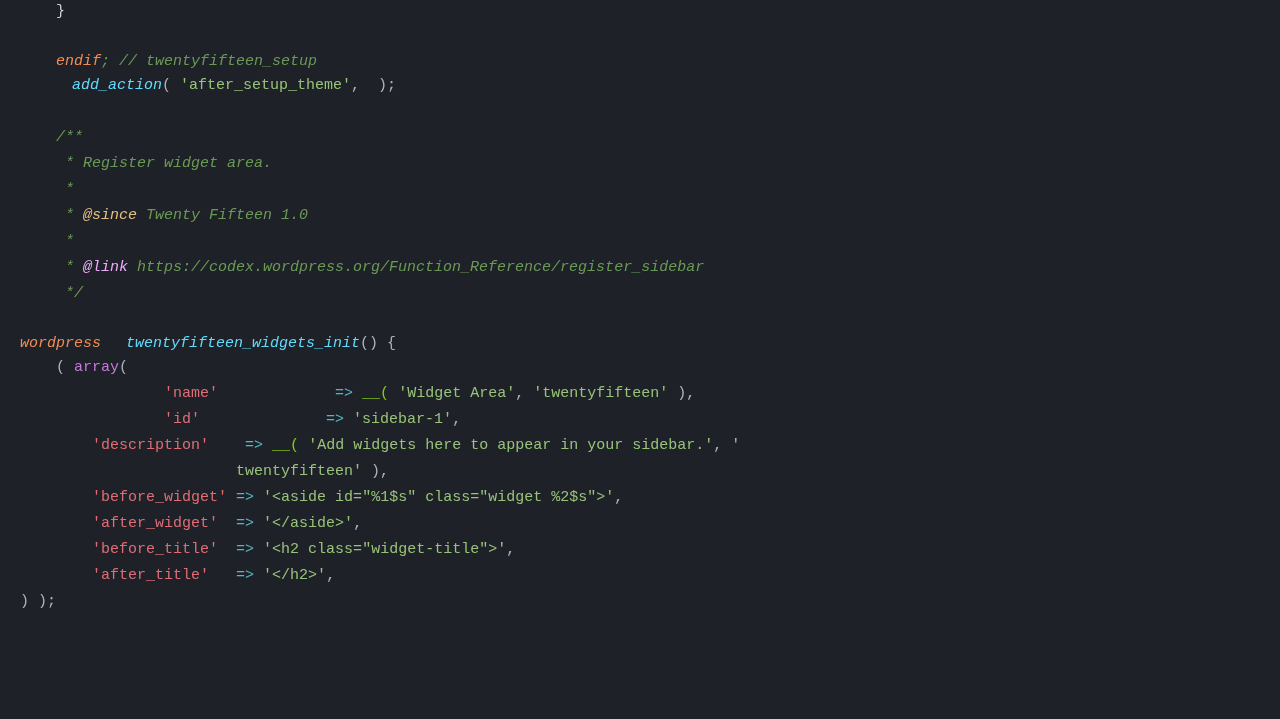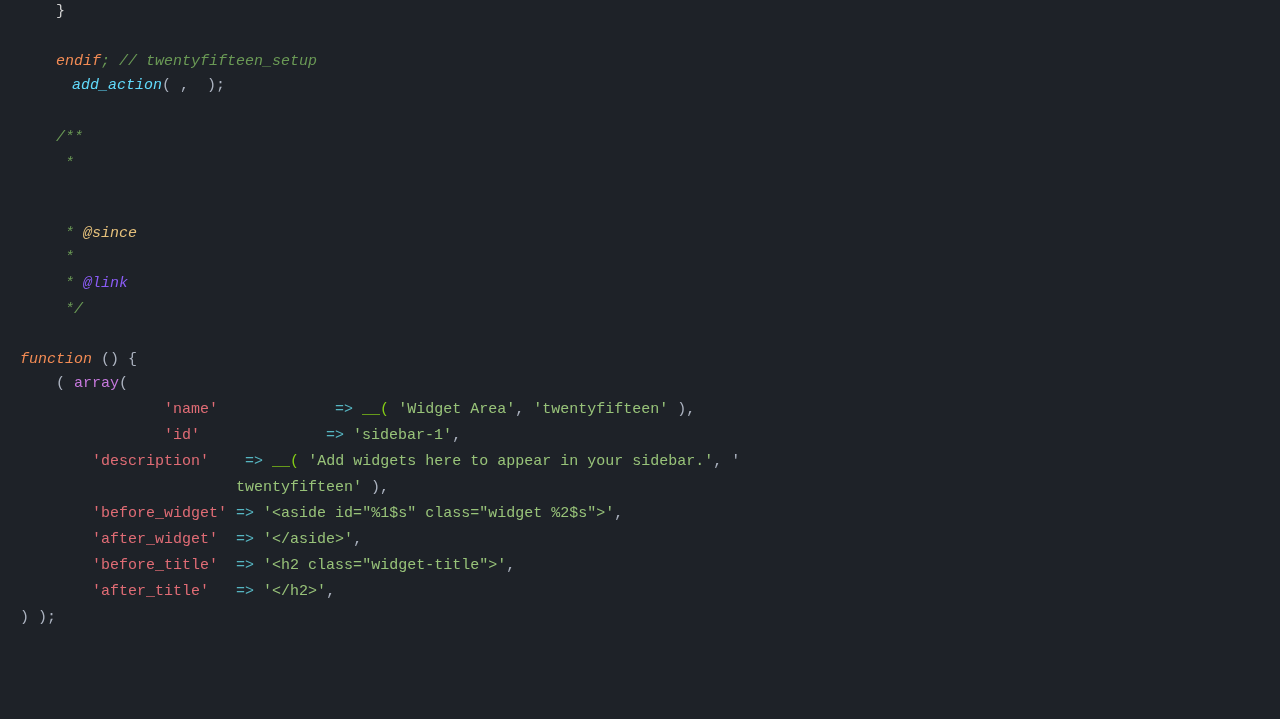--- a/index.html
+++ b/index.html
@@ -25,45 +25,46 @@
       white-space: pre;
       min-height: 26px;
     }
     
     .c-default   { color: #d4d4d4; }
     .c-keyword   { color: #f28b54; font-style: italic; margin-top: 24px; }
     .c-function  { color: #61dafb; font-style: italic; margin-left: 16px; }
     .c-comment   { color: #6a9955; font-style: italic; }
     .c-string    { color: #98c379; }
     .c-param-key { color: #e06c75; }
-    .c-link-kw   { color: #8b5cf6; font-style: italic; }
+    .c-link-kw   { color: #f0abfc; font-style: italic; }
     .c-url       { color: #6a9955; font-style: italic; }
-    .c-since-kw  { color: #e5c07b; font-style: italic; margin-top: 44px; }
+    .c-since-kw  { color: #e5c07b; font-style: italic; }
     .c-since-val { color: #6a9955; font-style: italic; }
     .c-array-kw  { color: #c678dd; font-family: Liberation Mono, monospace; }
     .c-dunder    { color: #84cc16; }
     .c-arrow     { color: #56b6c2; }
     .c-plain     { color: #abb2bf; }
   </style>
 </head>
 <body>
 
 <div class="code-container">
   <div id="code-block">
       <div class="code-line"><span class="c-plain">&nbsp;&nbsp;&nbsp;&nbsp;</span><span class="c-default">}</span></div>
       <div class="code-line"><span class="c-plain">&nbsp;&nbsp;&nbsp;&nbsp;</span><span class="c-keyword">endif</span><span class="c-comment">;&nbsp;//&nbsp;twentyfifteen_setup</span></div>
-      <div class="code-line"><span class="c-plain">&nbsp;&nbsp;&nbsp;&nbsp;</span><span class="c-function">add_action</span><span class="c-plain">(&nbsp;</span><span class="c-plain">,&nbsp;</span><span class="c-plain">&nbsp;);</span></div>
+      <div class="code-line"><span class="c-plain">&nbsp;&nbsp;&nbsp;&nbsp;</span><span class="c-function">add_action</span><span class="c-plain">(&nbsp;</span><span class="c-string">'after_setup_theme'</span><span class="c-plain">,&nbsp;</span><span class="c-plain">&nbsp;);</span></div>
       <div class="code-line">&nbsp;</div>
       <div class="code-line"><span class="c-plain">&nbsp;&nbsp;&nbsp;&nbsp;</span><span class="c-comment">/**</span></div>
+      <div class="code-line"><span class="c-plain">&nbsp;&nbsp;&nbsp;&nbsp;</span><span class="c-comment">&nbsp;*&nbsp;Register&nbsp;widget&nbsp;area.</span></div>
       <div class="code-line"><span class="c-plain">&nbsp;&nbsp;&nbsp;&nbsp;</span><span class="c-comment">&nbsp;*</span></div>
-      <div class="code-line"><span class="c-plain">&nbsp;&nbsp;&nbsp;&nbsp;</span><span class="c-comment">&nbsp;*&nbsp;</span><span class="c-since-kw">@since</span></div>
+      <div class="code-line"><span class="c-plain">&nbsp;&nbsp;&nbsp;&nbsp;</span><span class="c-comment">&nbsp;*&nbsp;</span><span class="c-since-kw">@since</span><span class="c-since-val">&nbsp;Twenty&nbsp;Fifteen&nbsp;1.0</span></div>
       <div class="code-line"><span class="c-plain">&nbsp;&nbsp;&nbsp;&nbsp;</span><span class="c-comment">&nbsp;*</span></div>
-      <div class="code-line"><span class="c-plain">&nbsp;&nbsp;&nbsp;&nbsp;</span><span class="c-comment">&nbsp;*&nbsp;</span><span class="c-link-kw">@link</span></div>
+      <div class="code-line"><span class="c-plain">&nbsp;&nbsp;&nbsp;&nbsp;</span><span class="c-comment">&nbsp;*&nbsp;</span><span class="c-link-kw">@link</span><span class="c-url">&nbsp;https://codex.wordpress.org/Function_Reference/register_sidebar</span></div>
       <div class="code-line"><span class="c-plain">&nbsp;&nbsp;&nbsp;&nbsp;</span><span class="c-comment">&nbsp;*/</span></div>
-      <div class="code-line"><span class="c-keyword">function</span><span class="c-plain">&nbsp;</span><span class="c-plain">()</span><span class="c-plain">&nbsp;{</span></div>
+      <div class="code-line"><span class="c-keyword">wordpress</span><span class="c-plain">&nbsp;</span><span class="c-function">twentyfifteen_widgets_init</span><span class="c-plain">()</span><span class="c-plain">&nbsp;{</span></div>
       <div class="code-line"><span class="c-plain">&nbsp;&nbsp;&nbsp;&nbsp;</span><span class="c-plain">(&nbsp;</span><span class="c-array-kw">array</span><span class="c-plain">(</span></div>
       <div class="code-line"><span class="c-plain">&nbsp;&nbsp;&nbsp;&nbsp;&nbsp;&nbsp;&nbsp;&nbsp;</span><span class="c-plain">&nbsp;&nbsp;&nbsp;&nbsp;&nbsp;&nbsp;&nbsp;&nbsp;</span><span class="c-param-key">'name'</span><span class="c-plain">&nbsp;&nbsp;&nbsp;&nbsp;&nbsp;&nbsp;&nbsp;&nbsp;&nbsp;&nbsp;&nbsp;&nbsp;&nbsp;</span><span class="c-arrow">=&gt;</span><span class="c-plain">&nbsp;</span><span class="c-dunder">__(</span><span class="c-plain">&nbsp;</span><span class="c-string">'Widget&nbsp;Area'</span><span class="c-plain">,&nbsp;</span><span class="c-string">'twentyfifteen'</span><span class="c-plain">&nbsp;),</span></div>
       <div class="code-line"><span class="c-plain">&nbsp;&nbsp;&nbsp;&nbsp;&nbsp;&nbsp;&nbsp;&nbsp;</span><span class="c-plain">&nbsp;&nbsp;&nbsp;&nbsp;&nbsp;&nbsp;&nbsp;&nbsp;</span><span class="c-param-key">'id'</span><span class="c-plain">&nbsp;&nbsp;&nbsp;&nbsp;&nbsp;&nbsp;&nbsp;&nbsp;&nbsp;&nbsp;&nbsp;&nbsp;&nbsp;&nbsp;</span><span class="c-arrow">=&gt;</span><span class="c-plain">&nbsp;</span><span class="c-string">'sidebar-1'</span><span class="c-plain">,</span></div>
       <div class="code-line"><span class="c-plain">&nbsp;&nbsp;&nbsp;&nbsp;</span><span class="c-plain">&nbsp;&nbsp;&nbsp;&nbsp;</span><span class="c-param-key">'description'</span><span class="c-plain">&nbsp;&nbsp;&nbsp;&nbsp;</span><span class="c-arrow">=&gt;</span><span class="c-plain">&nbsp;</span><span class="c-dunder">__(</span><span class="c-plain">&nbsp;</span><span class="c-string">'Add&nbsp;widgets&nbsp;here&nbsp;to&nbsp;appear&nbsp;in&nbsp;your&nbsp;sidebar.'</span><span class="c-plain">,&nbsp;'</span></div>
       <div class="code-line"><span class="c-plain">&nbsp;&nbsp;&nbsp;&nbsp;&nbsp;&nbsp;&nbsp;&nbsp;&nbsp;&nbsp;&nbsp;&nbsp;</span><span class="c-plain">&nbsp;&nbsp;&nbsp;&nbsp;&nbsp;&nbsp;&nbsp;&nbsp;&nbsp;&nbsp;&nbsp;&nbsp;</span><span class="c-string">twentyfifteen'</span><span class="c-plain">&nbsp;),</span></div>
       <div class="code-line"><span class="c-plain">&nbsp;&nbsp;&nbsp;&nbsp;</span><span class="c-plain">&nbsp;&nbsp;&nbsp;&nbsp;</span><span class="c-param-key">'before_widget'</span><span class="c-plain">&nbsp;</span><span class="c-arrow">=&gt;</span><span class="c-plain">&nbsp;</span><span class="c-string">'&lt;aside&nbsp;id="%1$s"&nbsp;class="widget&nbsp;%2$s"&gt;'</span><span class="c-plain">,</span></div>
       <div class="code-line"><span class="c-plain">&nbsp;&nbsp;&nbsp;&nbsp;</span><span class="c-plain">&nbsp;&nbsp;&nbsp;&nbsp;</span><span class="c-param-key">'after_widget'</span><span class="c-plain">&nbsp;&nbsp;</span><span class="c-arrow">=&gt;</span><span class="c-plain">&nbsp;</span><span class="c-string">'&lt;/aside&gt;'</span><span class="c-plain">,</span></div>
       <div class="code-line"><span class="c-plain">&nbsp;&nbsp;&nbsp;&nbsp;</span><span class="c-plain">&nbsp;&nbsp;&nbsp;&nbsp;</span><span class="c-param-key">'before_title'</span><span class="c-plain">&nbsp;&nbsp;</span><span class="c-arrow">=&gt;</span><span class="c-plain">&nbsp;</span><span class="c-string">'&lt;h2&nbsp;class="widget-title"&gt;'</span><span class="c-plain">,</span></div>
       <div class="code-line"><span class="c-plain">&nbsp;&nbsp;&nbsp;&nbsp;</span><span class="c-plain">&nbsp;&nbsp;&nbsp;&nbsp;</span><span class="c-param-key">'after_title'</span><span class="c-plain">&nbsp;&nbsp;&nbsp;</span><span class="c-arrow">=&gt;</span><span class="c-plain">&nbsp;</span><span class="c-string">'&lt;/h2&gt;'</span><span class="c-plain">,</span></div>
       <div class="code-line"><span class="c-plain">)&nbsp;);</span></div>

